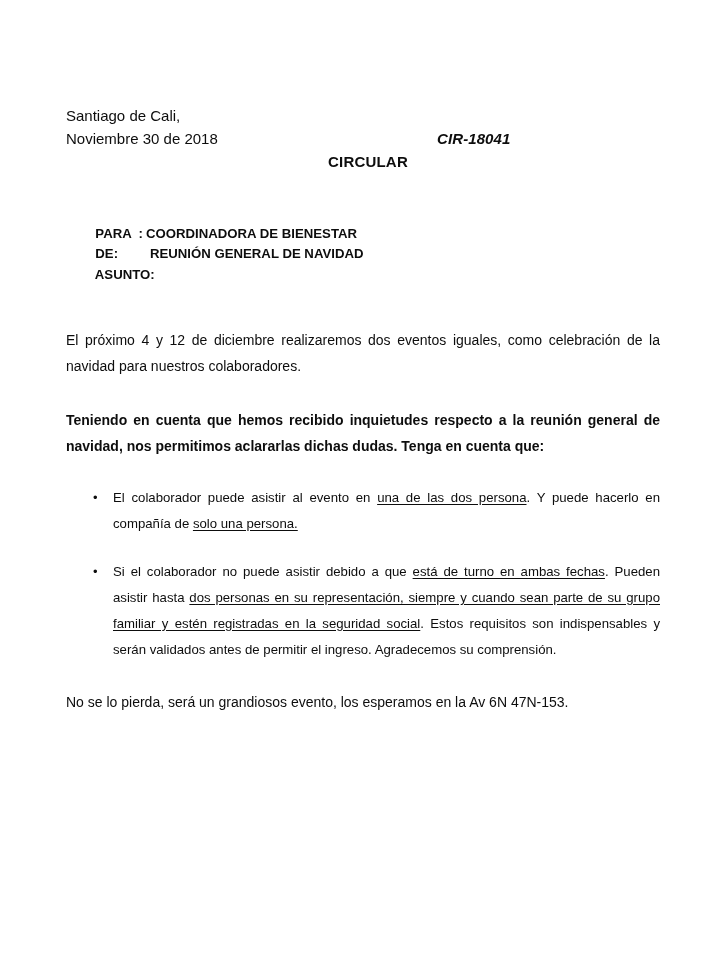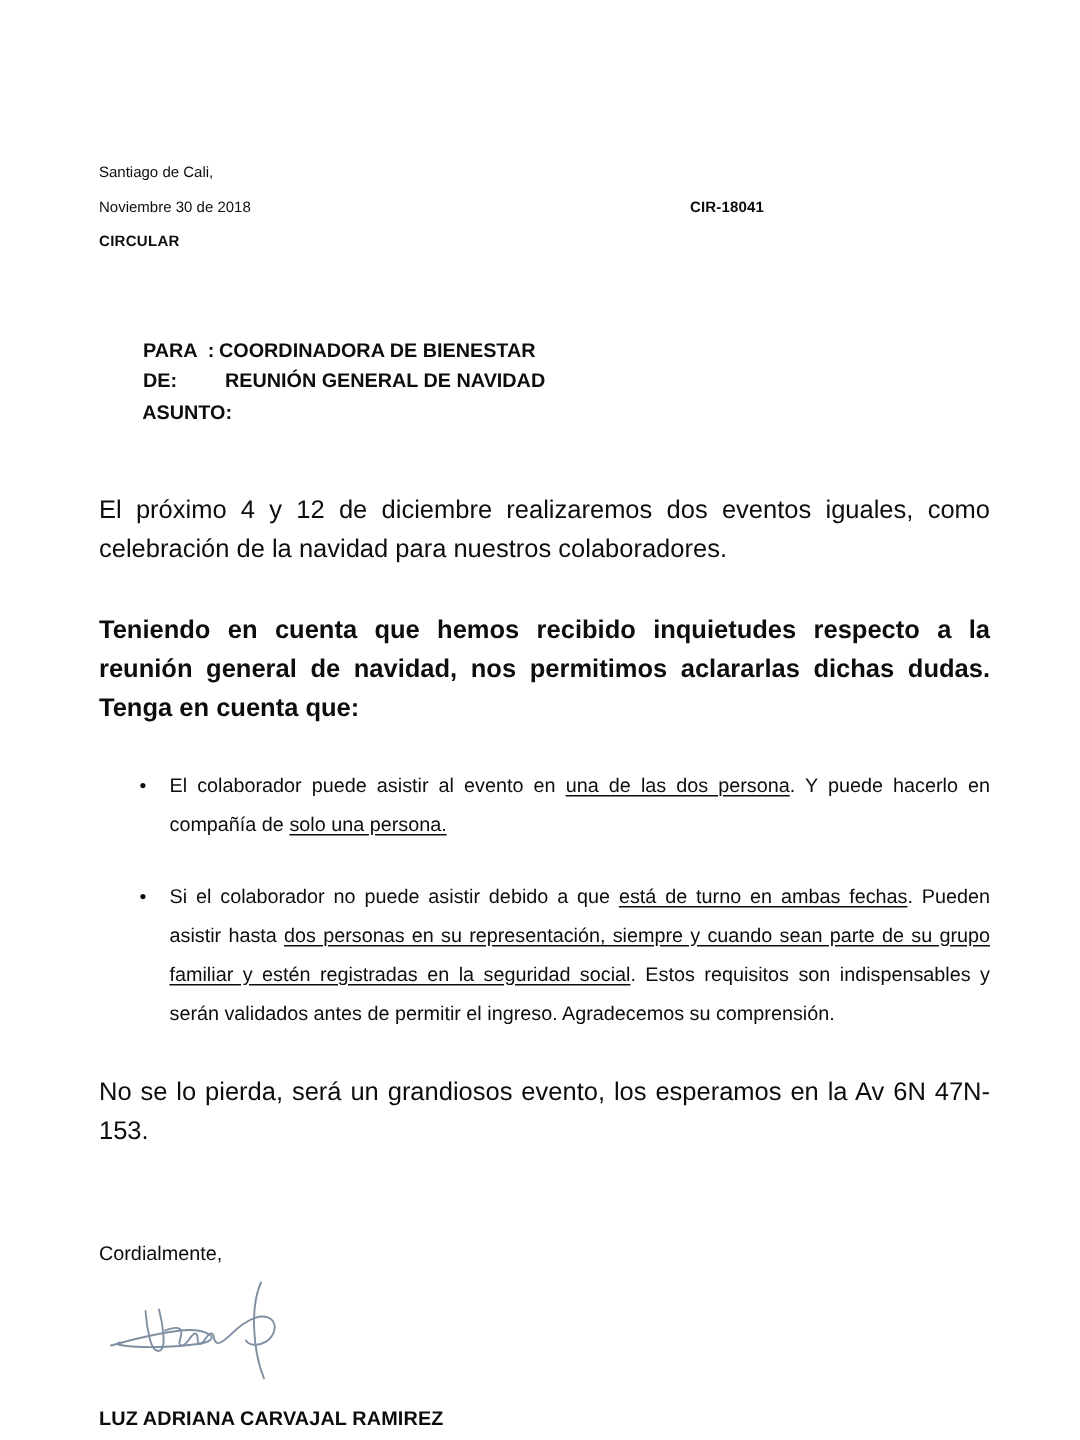--- a/index.html
+++ b/index.html
@@ -25,40 +25,42 @@
   .doc-body {
     position: absolute;
     left: 66px;
     top: 104px;
     width: 594px;
   }
 
   
   .header-block {
     position: relative;
-    font-size: 10px;
+    font-size: 15px;
     line-height: 23px;
   }
   .place-line,
   .date-line {
     white-space: pre;
   }
   .date-row {
     display: block;
     position: relative;
   }
   .cir-code {
     position: absolute;
-    left: 394px;
+    left: 371px;
     top: 0;
     font-weight: bold;
     letter-spacing: 0.1px;
     white-space: pre;
+    font-style: italic;
   }
   .circular-title {
+    margin-left: 262px;
     font-weight: bold;
     letter-spacing: 0.2px;
     white-space: pre;
   }
 
   
   .meta-block {
     margin-top: 30px;
     font-size: 13.2px;
     line-height: 20.5px;
@@ -75,21 +77,21 @@
     position: absolute;
     top: 0;
     white-space: pre;
   }
   .meta-row.r1 .meta-value { left: 80px; }
   .meta-row.r2 .meta-value { left: 80px; }
   .meta-row.r3 .meta-value { left: 84px; text-align: center; }
 
   
   .para {
-    font-size: 17px;
+    font-size: 14px;
     line-height: 26px;
     text-align: justify;
     text-justify: inter-word;
   }
   .para.intro { margin-top: 62px; }
   .para.notice {
     margin-top: 28px;
     font-weight: bold;
   }
   .para.closing { margin-top: 26px; }
@@ -184,32 +186,15 @@
         <span>El colaborador puede asistir al evento en </span><u>una de las dos persona</u><span>.  Y puede hacerlo en compañía de </span><u>solo una persona.</u><span></span>
       </li>
       <li class="bullet-item">
         <span class="bullet-marker">•</span>
         <span>Si el colaborador no puede asistir debido a que </span><u>está de turno en ambas fechas</u><span>.  Pueden asistir hasta </span><u>dos personas en su representación, siempre y cuando  sean parte de su grupo familiar y estén registradas en la seguridad social</u><span>.  Estos requisitos son indispensables y serán validados antes de permitir el ingreso.  Agradecemos su comprensión.</span>
       </li>
     </ul>
 
     <p class="para closing">No se lo pierda, será un grandiosos evento, los esperamos en la Av 6N 47N-153.</p>
 
-    <div class="sign-block">
-      <div class="sign-greeting">Cordialmente,</div>
-
-      <svg class="signature-mark" viewBox="0 0 150 76">
-        <g fill="none" stroke="#7f8fa3" stroke-width="1.25" stroke-linecap="round" stroke-linejoin="round">
-          <path d="M4 48 C18 44, 34 40, 50 38 C60 37, 66 38, 70 41 C73 43, 70 46, 62 47 C48 49, 26 50, 12 48 C8 47.4, 7 46.6, 10 46"></path>
-          <path d="M27 25 C27.4 31, 28.4 38, 30 44 C31.4 49.4, 33.6 52, 36 51.6 C38.4 51, 39.4 47.6, 39 42 C38.6 36, 37.4 29, 36 24"></path>
-          <path d="M40 38 C44 36.4, 48 35.6, 50 37 C51.6 38.2, 51 41, 50 44 C49.2 46.4, 49.4 48, 51 48 C53 48, 55 45.6, 57 42.6"></path>
-          <path d="M57 42.6 C58.6 40.4, 60 39.4, 61 40.4 C62 41.4, 61.6 44, 62 45.6 C62.4 47, 63.6 47.4, 65 46 C66.6 44.4, 68 41.6, 69.6 40.4 C71 39.4, 72 40, 72.4 42 C72.8 44, 73.4 46, 75 46.4 C77 46.8, 80 44.4, 84 40.6"></path>
-          <path d="M84 40.6 C88 36.6, 94 31.6, 100 29.6 C106 27.6, 111 29, 112.6 33 C114.2 37.2, 112 42.6, 107 45.6 C102 48.6, 96 48, 94 44.6"></path>
-          <path d="M104 6 C100.4 14, 99 24, 99.4 36 C99.8 48, 102 60, 106 70"></path>
-        </g>
-      </svg>
-
-      <div class="sign-name">LUZ ADRIANA CARVAJAL RAMIREZ</div>
-      <div class="sign-role">Gerente de Gestión Humana</div>
-    </div>
 
   </div>
 </div>
 
 </body></html>

